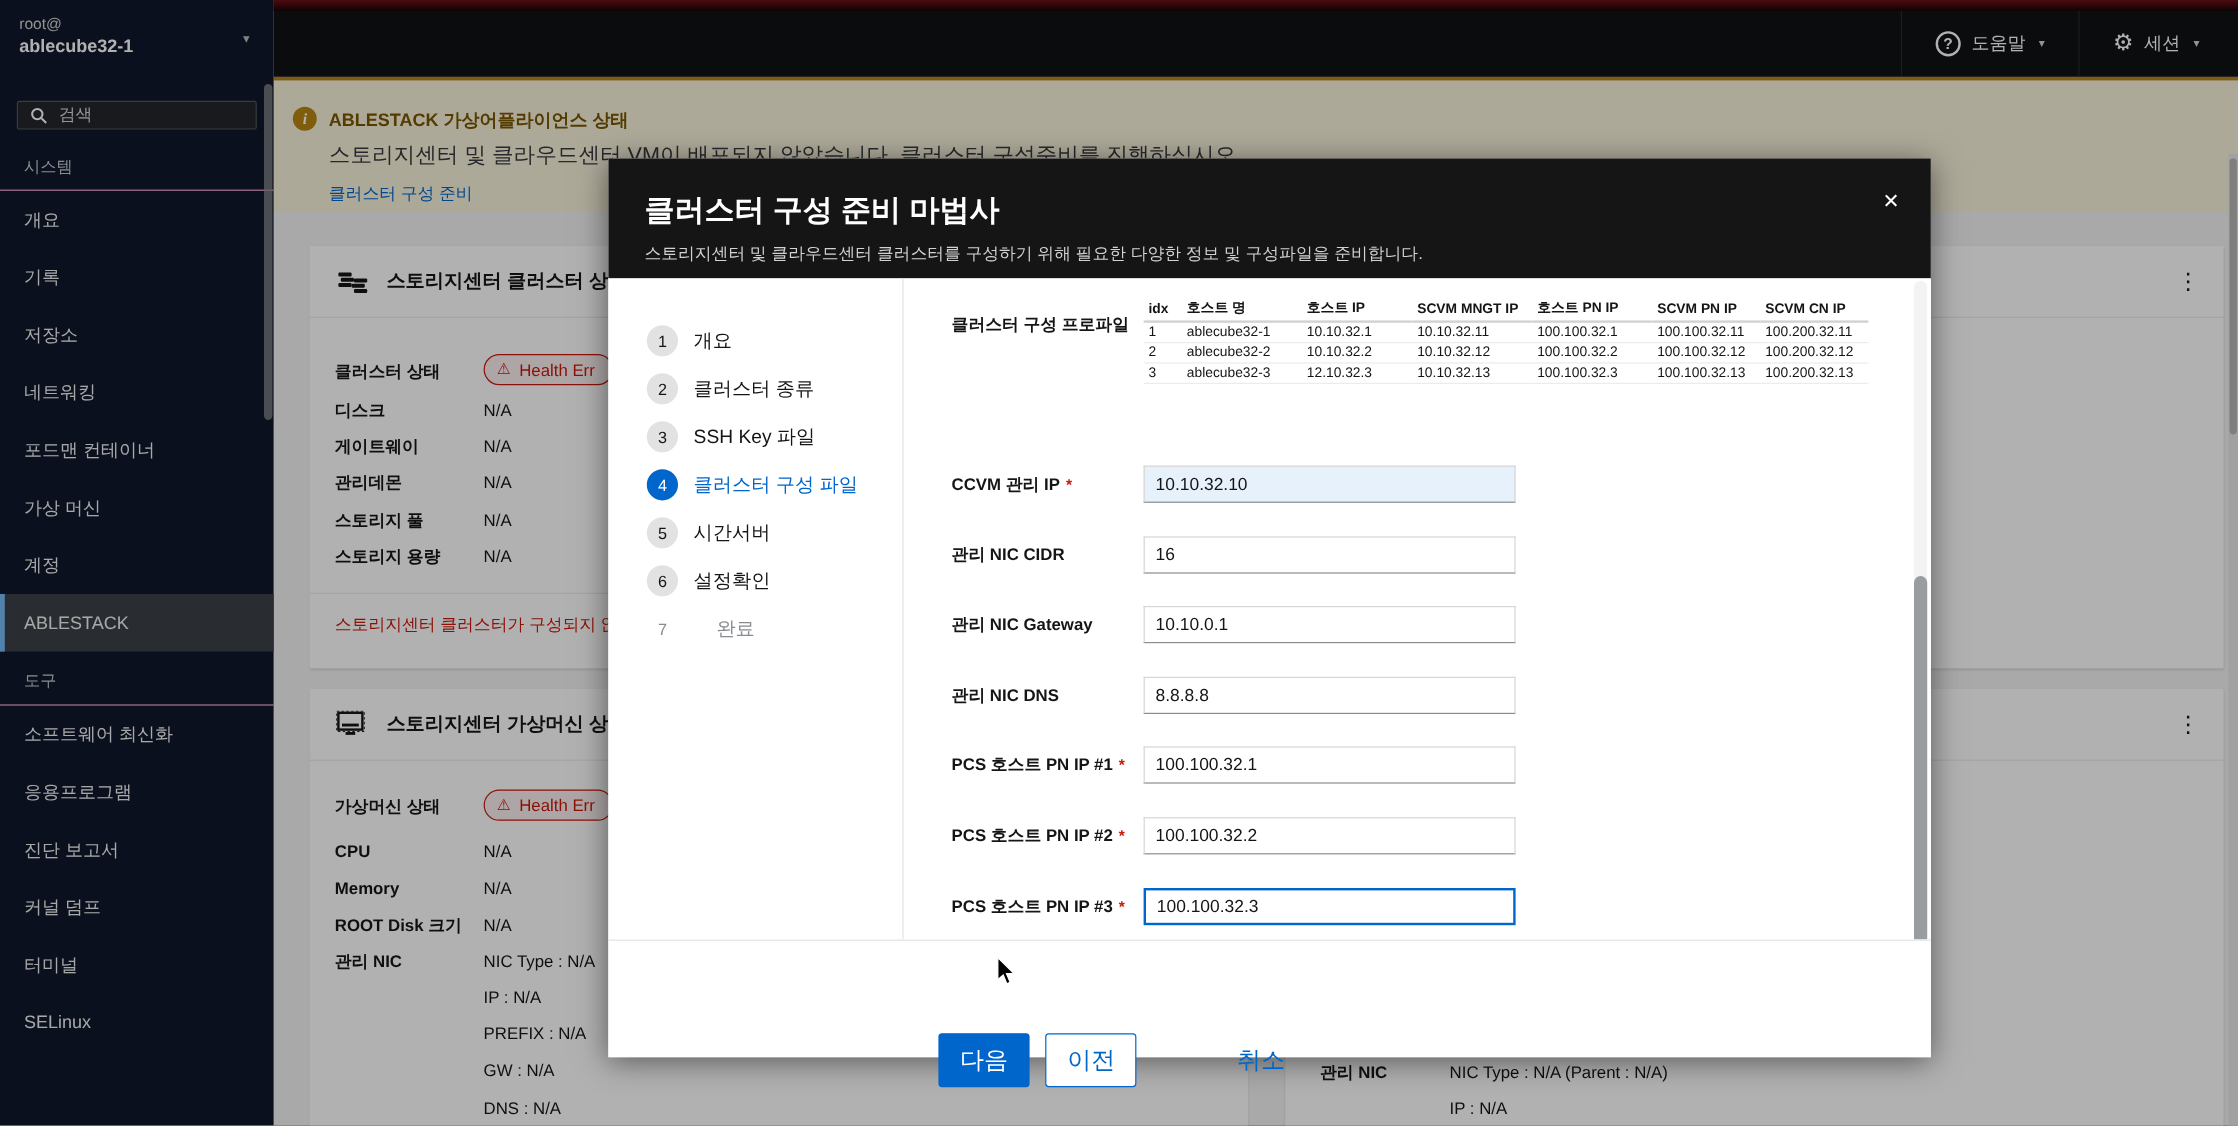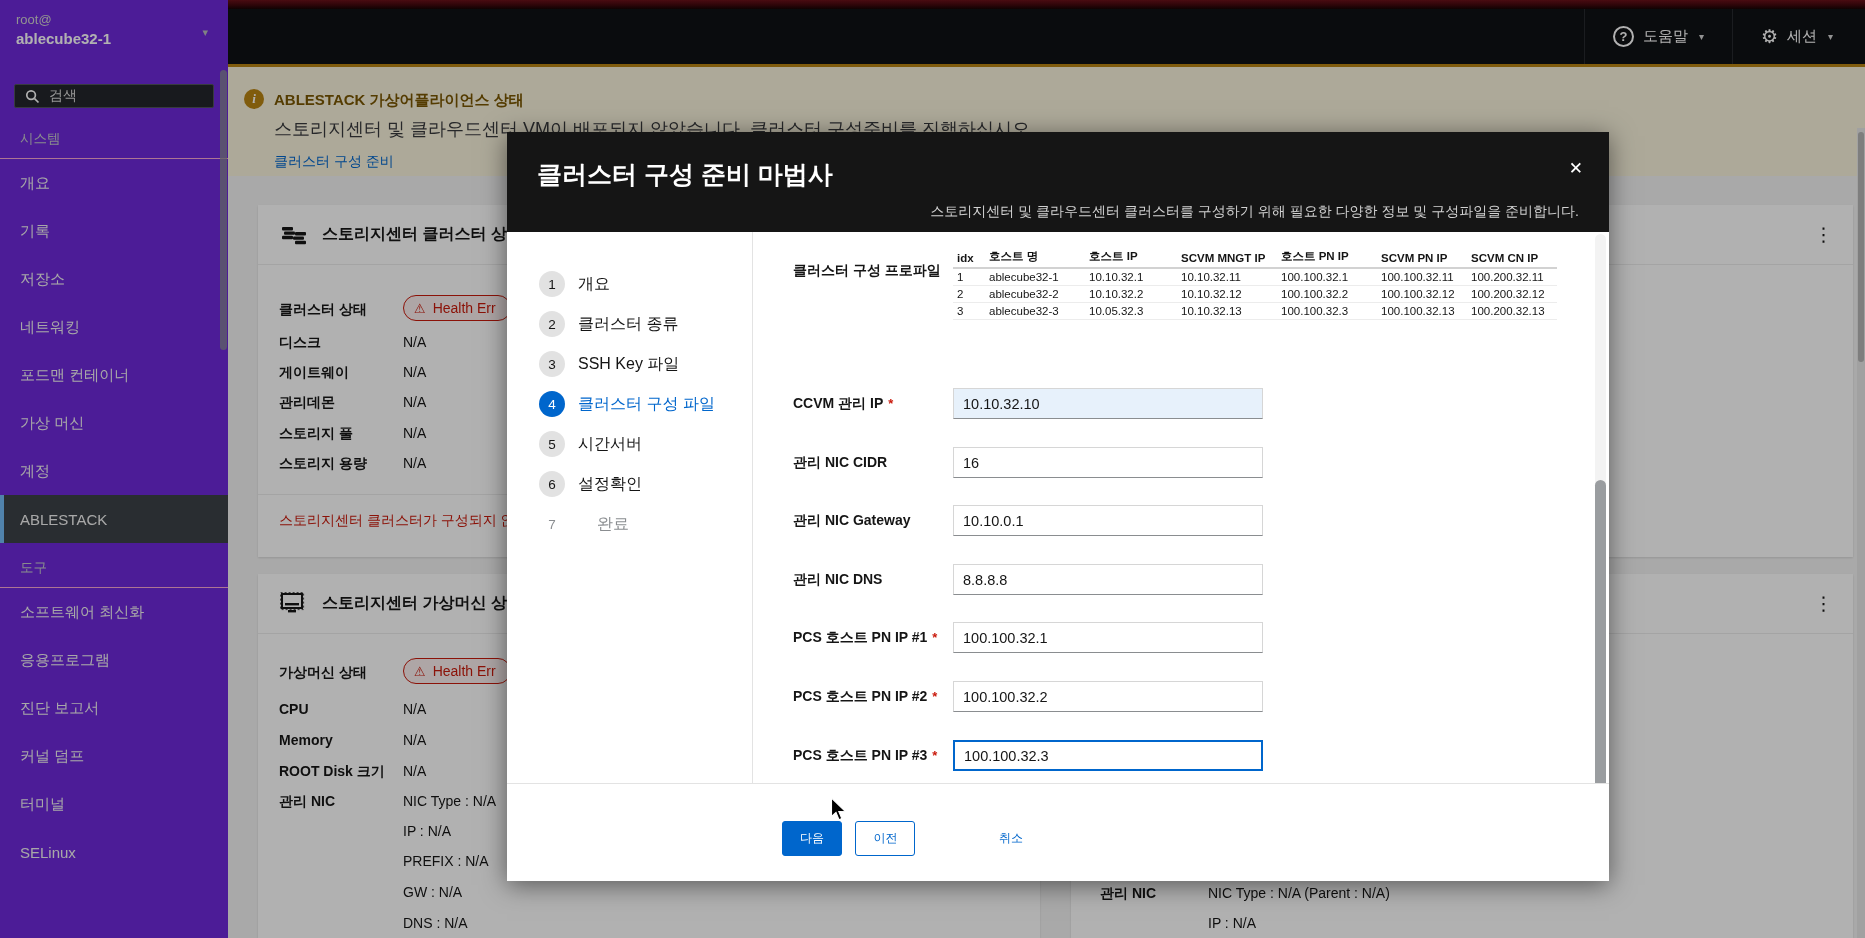--- a/index.html
+++ b/index.html
@@ -3,21 +3,21 @@
 <meta charset="utf-8">
 <style>
   * { box-sizing: border-box; margin: 0; padding: 0; }
   html,body { background:#3a3a3a; }
   .screen {
     position: relative; width: 1865px; height: 938px; overflow: hidden;
     background: #f4f4f4; font-family: "Liberation Sans","DejaVu Sans",sans-serif;
     color: #151515;
   }
   
-  .sidebar { position:absolute; left:0; top:0; width:228px; height:100%; background:#6d28d9; z-index:10; }
+  .sidebar { position:absolute; left:0; top:0; width:228px; height:100%; background:#0f172a; z-index:10; }
   .sb-head { height:64px; padding:12px 16px 0 16px; position:relative; }
   .sb-user1 { font-size:13px; color:#d2d2d2; }
   .sb-user2 { font-size:15px; font-weight:bold; color:#fff; margin-top:3px; }
   .sb-caret { position:absolute; right:20px; top:26px; color:#b8bbbe; font-size:11px; }
   .sb-search { margin:20px 14px 6px 14px; display:flex; align-items:center; gap:9px;
     border:1px solid #50555b; background:#22252a; height:24px; padding:0 10px; border-radius:2px; cursor:text; }
   .sb-search-ph { color:#d8d8d8; font-size:14px; }
   .sb-section-title { padding:16px 20px 10px 20px; font-size:13.5px; color:#c5c8cb; border-bottom:1px solid #f9a8d4; }
   .sb-item { height:48px; display:flex; align-items:center; padding-left:20px; font-size:15px; color:#f2f2f2; cursor:pointer; }
   .sb-item.selected { background:#3b4046; border-left:4px solid #73bcf7; padding-left:16px; }
@@ -51,21 +51,21 @@
     background:#fbf0ef; border-radius:16px; padding:4px 14px 4px 10px; font-size:14px; margin-top:-6px; }
   .badge .w { font-size:13px; }
   .card-warn-divider { position:absolute; left:0; right:0; border-top:1px solid #ececec; }
   .card-warn { position:absolute; left:21px; font-size:14px; color:#c9190b; }
   
   .backdrop { position:absolute; inset:0; background:rgba(3,3,3,.31); z-index:40; }
   .modal { position:absolute; left:507px; top:132px; width:1102px; height:749px; z-index:50;
     background:#fff; box-shadow:0 4px 24px rgba(0,0,0,.5); }
   .modal-head { height:100px; background:#151515; color:#fff; padding:26px 30px 0 30px; position:relative; }
   .modal-title { font-size:25px; font-weight:bold; }
-  .modal-sub { font-size:14px; color:#d2d2d2; margin-top:12px;text-align:right; }
+  .modal-sub { font-size:14px; color:#d2d2d2; margin-top:12px; }
   .modal-close { position:absolute; right:26px; top:26px; font-size:17px; color:#fff; cursor:pointer; background:none; border:none; font-family:inherit; }
   .modal-body { position:absolute; top:100px; bottom:98px; left:0; right:0; background:#fff; overflow:hidden; }
   .steps { position:absolute; left:0; top:0; bottom:0; width:246px; border-right:1px solid #e3e3e3; padding-top:32px; }
   .step { height:40px; display:flex; align-items:center; gap:13px; padding-left:32px; font-size:16px; cursor:pointer; }
   .step-num { width:26px; height:26px; border-radius:50%; background:#e2e2e2; color:#151515;
     display:flex; align-items:center; justify-content:center; font-size:13.5px; flex:none; }
   .step.active .step-num { background:#0066cc; color:#fff; }
   .step.active .step-label { color:#0066cc; }
   .step.disabled .step-num { background:transparent; color:#8a8d90; }
   .step.disabled .step-label { color:#8a8d90;margin-left:19px; }
@@ -77,21 +77,21 @@
   .f-row { position:absolute; left:0; right:0; height:31px; }
   .f-row .f-lbl { position:absolute; left:40px; top:0; line-height:31px; font-size:14px; font-weight:bold; }
   .req { color:#c9190b; margin-left:5px; font-size:13px; }
   .f-input { position:absolute; left:200px; top:0; width:310px; height:31px; padding:0 9px; font-size:14.5px;
     font-family:inherit; color:#151515; background:#fff; border:1px solid #d6d6d6; border-bottom:1px solid #8a8d90; border-radius:0; }
   .f-input.highlight { background:#e7f1fb; }
   .f-input.focused { border:2px solid #0066cc; }
   .modal-scroll-track { position:absolute; right:3px; top:2px; bottom:2px; width:11px; background:#f3f3f3; border-radius:6px; }
   .modal-scroll-thumb { position:absolute; right:3px; top:248px; width:11px; height:310px; background:#9a9da0; border-radius:6px; }
   .modal-foot { position:absolute; bottom:0; left:0; right:0; height:98px; border-top:1px solid #e3e3e3; background:#fff; padding:37px 0 0 275px; }
-  .btn { font-size:12px; font-family:inherit; border-radius:3px; padding:8px 17px; cursor:pointer; }
+  .btn { font-size:20px; font-family:inherit; border-radius:3px; padding:8px 17px; cursor:pointer;margin-top:40px; }
   .btn-primary { background:#0066cc; border:1px solid #0066cc; color:#fff; margin-right:9px; }
   .btn-secondary { background:#fff; border:1px solid #0066cc; color:#0066cc; }
   .btn-link { background:none; border:none; color:#0066cc; margin-left:62px; }
   
   .page-scroll { position:absolute; right:0; top:64px; bottom:0; width:8px; background:#e8e8e8; z-index:12; }
   .page-scroll-thumb { position:absolute; right:1px; top:4px; width:6px; height:230px; background:#b5b5b5; border-radius:3px; }
   .cursor { position:absolute; left:830px; top:797px; z-index:70; pointer-events:none; }
   .icon-svg { flex:none; display:inline-flex; }
 </style>
 </head>
@@ -363,21 +363,21 @@
                 <td>ablecube32-2</td>
                 <td>10.10.32.2</td>
                 <td>10.10.32.12</td>
                 <td>100.100.32.2</td>
                 <td>100.100.32.12</td>
                 <td>100.200.32.12</td>
             </tr>
             <tr>
               <td>3</td>
                 <td>ablecube32-3</td>
-                <td>10.05.32.3</td>
+                <td>12.10.32.3</td>
                 <td>10.10.32.13</td>
                 <td>100.100.32.3</td>
                 <td>100.100.32.13</td>
                 <td>100.200.32.13</td>
             </tr>
           </tbody>
         </table>
 
         <div class="f-row" style="top:156px;">
           <span class="f-lbl"><span>CCVM 관리 IP</span><span class="req">*</span></span>

